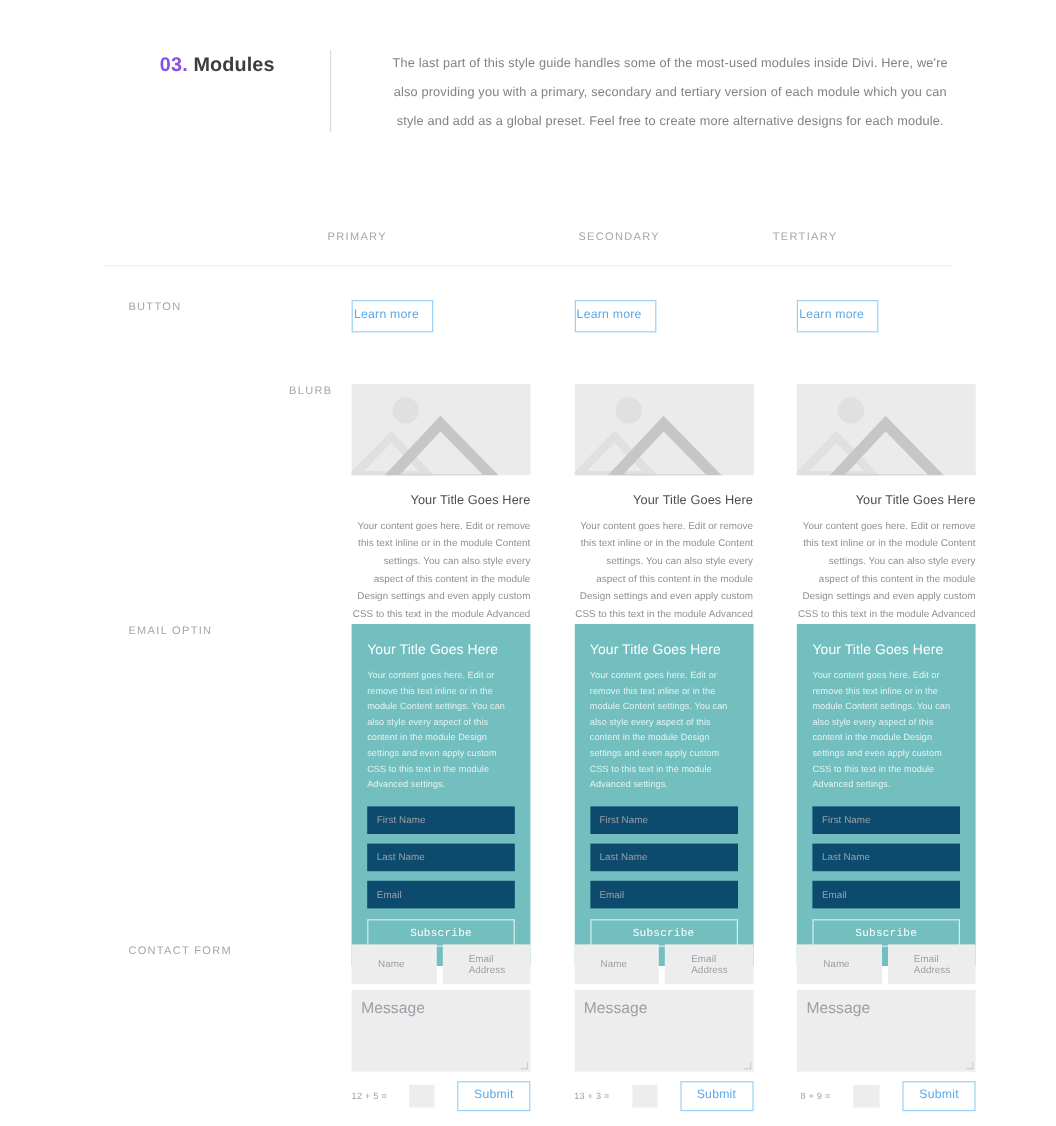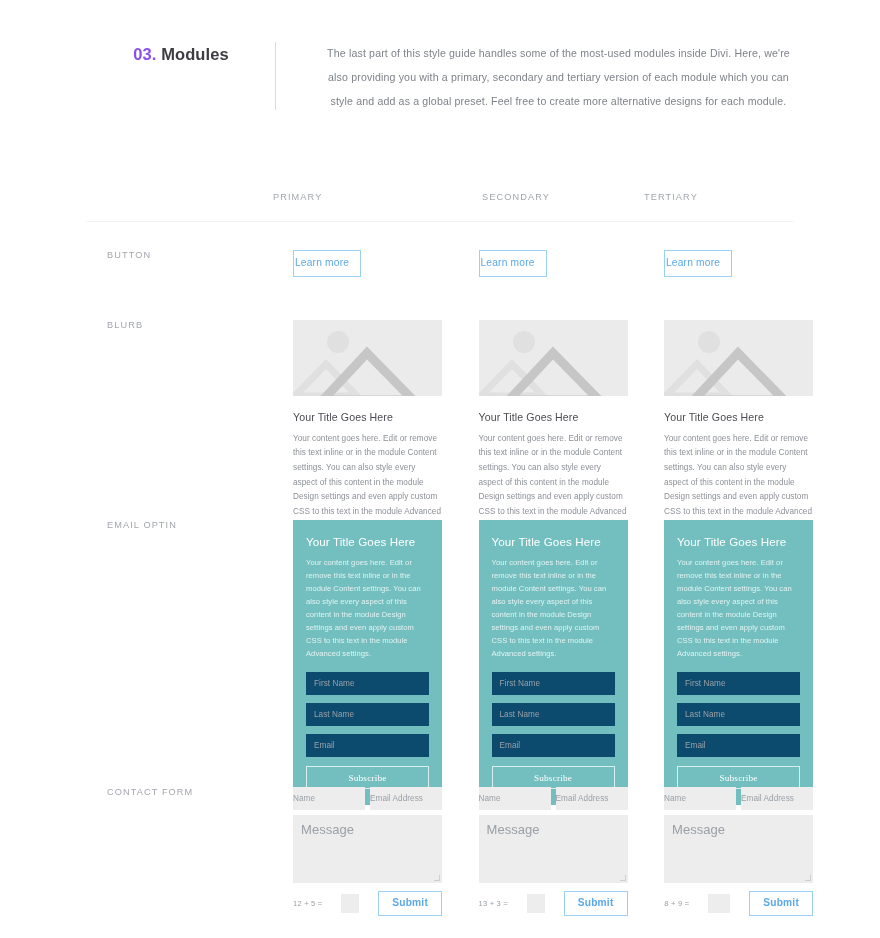--- a/index.html
+++ b/index.html
@@ -122,21 +122,21 @@
     color: #5ba9e8;
     font-family: "Liberation Sans", sans-serif;
     font-size: 10.2px;
     letter-spacing: 0.2px;
     padding: 6px 11px 7px 1px;
     line-height: 1.2;
     cursor: pointer;
   }
 
   
-  .row-blurb { top: 320px; height: 160px; }
+  .row-blurb { top: 320px; height: 160px; text-align: right; }
   .placeholder-img {
     width: 149px;
     height: 76px;
     background: #ebebeb;
     display: block;
   }
   .blurb-title {
     margin-top: 15px;
     font-size: 10.6px;
     color: #4c4c52;
@@ -189,33 +189,33 @@
     height: 23px;
     border: 1px solid rgba(255,255,255,0.72);
     color: #ffffff;
     font-size: 9.2px;
     letter-spacing: 0.2px;
     display: flex;
     align-items: center;
     justify-content: center;
     background: transparent;
     cursor: pointer;
-    font-family: Liberation Serif, serif;
+    font-family: Liberation Mono, monospace;
     width: 100%;
   }
 
   
   .row-contact { top: 787px; height: 125px; }
   .cf-top { display: flex; gap: 5px; }
   .cf-input {
     background: #ededed;
-    height: 23px;
+    height: 33px;
     display: flex;
     align-items: center;
-    padding-left: 0;
+    padding-left: 22px;
     font-size: 8.2px;
     color: #9aa0a6;
     letter-spacing: 0.05px;
     cursor: text;
   }
   .cf-name { width: 72px; }
   .cf-email { flex: 1 1 auto; }
   .cf-message {
     margin-top: 5px;
     background: #ededed;
@@ -258,21 +258,20 @@
   .cf-submit {
     border: 1px solid #9ad0f5;
     background: #ffffff;
     color: #5ba9e8;
     font-family: "Liberation Sans", sans-serif;
     font-size: 10.2px;
     letter-spacing: 0.2px;
     padding: 5px 13px 6px 13px;
     cursor: pointer;
     line-height: 1.2;
-    font-weight: bold;
   }
 </style>
 </head>
 <body>
 
 <div class="page">
 
   <div class="intro">
     <div class="intro-heading"><span class="num">03.</span><span> Modules</span></div>
     <div class="intro-rule"></div>

